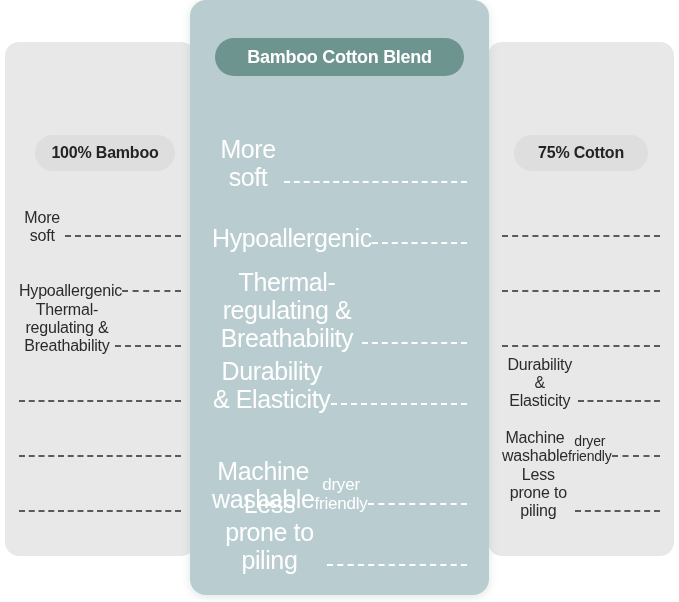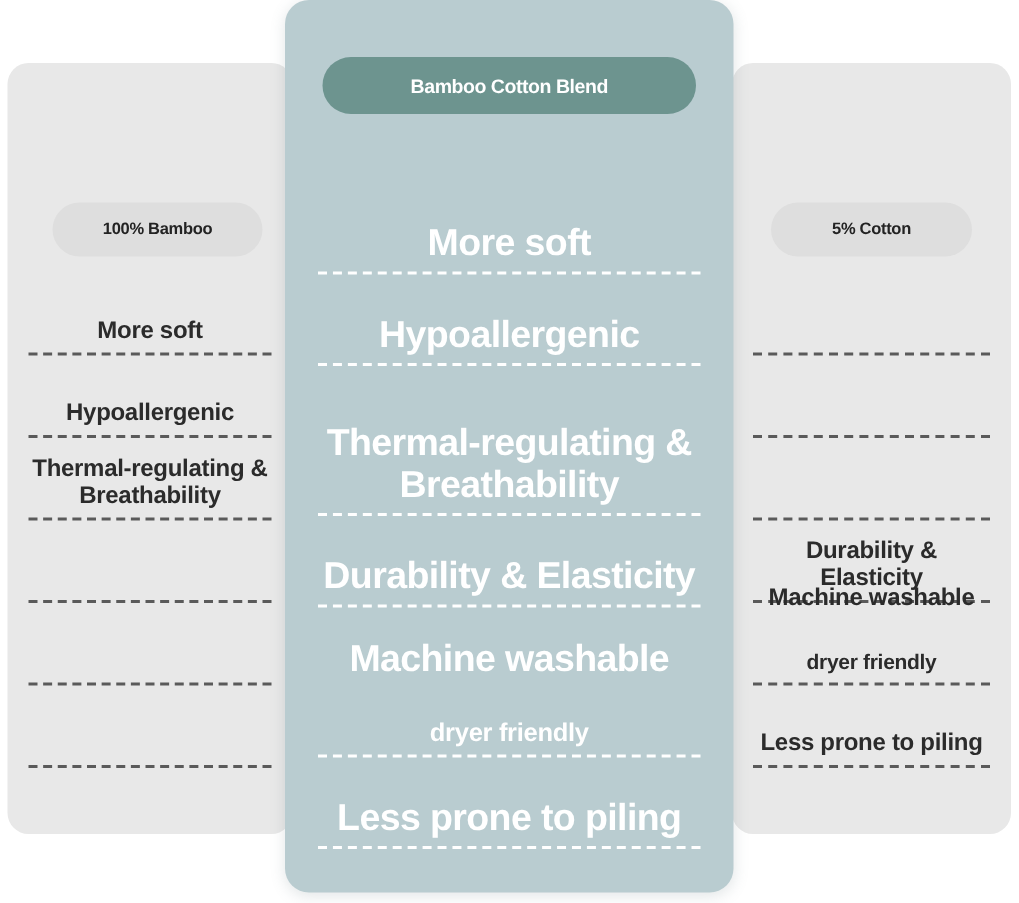--- a/index.html
+++ b/index.html
@@ -53,53 +53,52 @@
     display: flex;
     align-items: center;
     justify-content: center;
     border-radius: 22px;
     box-sizing: border-box;
     white-space: nowrap;
   }
   .badge-side {
     background: #dedede;
     color: #232323;
-    font-size: 11px;
+    font-size: 16px;
     font-weight: bold;
     letter-spacing: -0.2px;
     height: 36px;
   }
   #badge-left  { left: 30px;  top: 93px; width: 140px; }
   #badge-right { left: 26px;  top: 93px; width: 134px; }
   #badge-center {
     left: 25px;
     top: 38px;
     width: 249px;
     height: 38px;
     background: #6d948f;
     color: #ffffff;
-    font-size: 13px;
+    font-size: 18px;
     font-weight: bold;
     letter-spacing: -0.3px;
   }
 
   
   .rows {
     position: absolute;
     left: 0;
     right: 0;
   }
   .row {
     position: relative;
     display: flex;
-    flex-direction: column;
-    align-items: center;
+    flex-direction: row;
+    align-items: flex-end;
     justify-content: flex-end;
     box-sizing: border-box;
-    font-weight: bold;
   }
   .row-label {
     text-align: center;
     line-height: 1.12;
   }
   .row-sub {
     text-align: center;
     line-height: 1.12;
     margin-top: 26px;
   }
@@ -182,21 +181,21 @@
         </div>
         <div class="row empty">
           <div class="row-label"></div>
           <hr class="divider">
         </div>
       </div>
   </div>
 
   <div class="side-panel" id="panel-right">
     <div class="badge badge-side" id="badge-right">
-      <span>5% Cotton</span>
+      <span>75% Cotton</span>
     </div>
     <div class="rows" id="rows-right">
         <div class="row empty">
           <div class="row-label"></div>
           <hr class="divider">
         </div>
         <div class="row empty">
           <div class="row-label"></div>
           <hr class="divider">
         </div>

